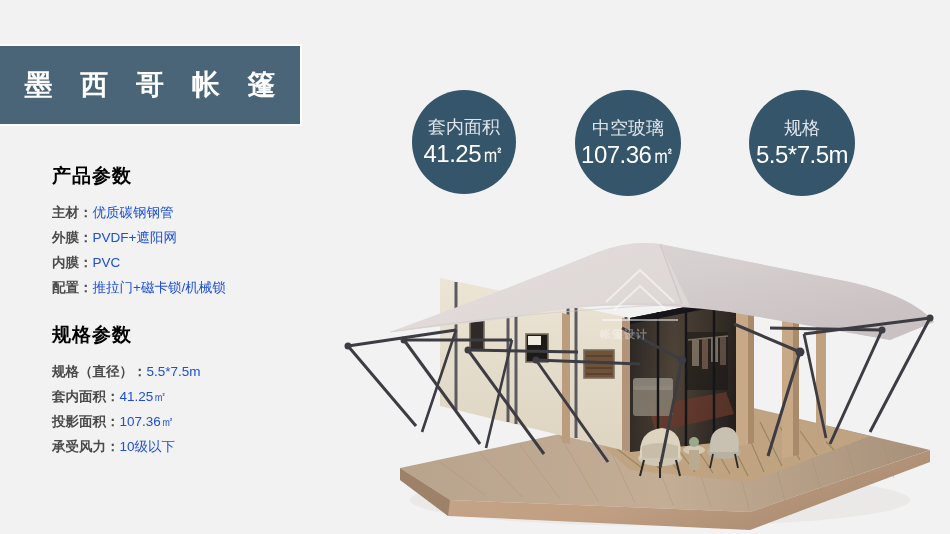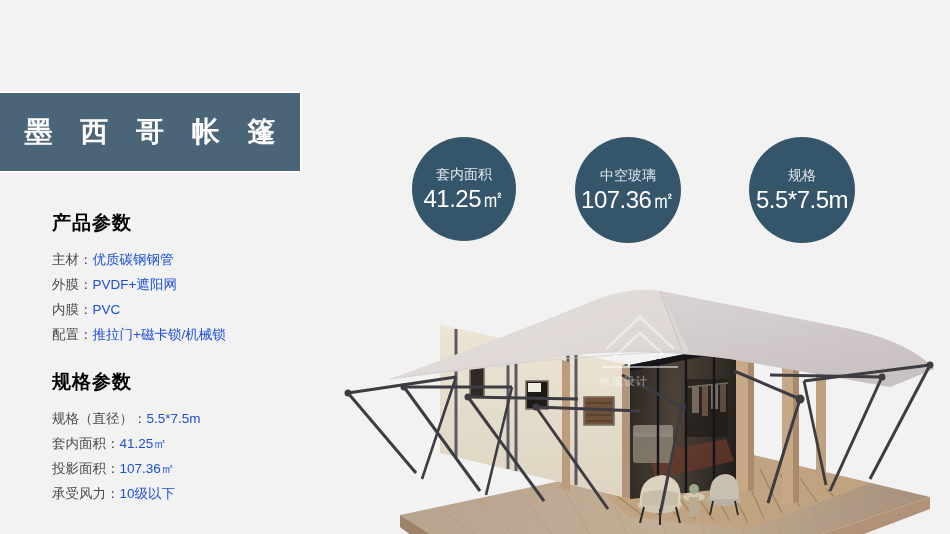--- a/index.html
+++ b/index.html
@@ -4,21 +4,21 @@
 <style>
   * { margin:0; padding:0; box-sizing:border-box; }
 
   html, body {
     width:950px; height:534px;
     background:#f2f2f2;
     font-family:"Liberation Sans", "DejaVu Sans", sans-serif;
     overflow:hidden;
   }
 
-  #page { position:relative; width:950px; height:406px; background:#f2f2f2;margin-top:47px; }
+  #page { position:relative; width:950px; height:406px; background:#f2f2f2; }
 
   
   #title-banner {
     position:absolute; left:0; top:44px;
     width:302px; height:82px;
     background:#4a6478;
     display:flex; align-items:center; justify-content:center;
     border-right:2px solid #ffffff;
     border-top:2px solid #ffffff;
     border-bottom:2px solid #ffffff;
@@ -42,38 +42,38 @@
     letter-spacing:1px;
     margin-bottom:11px;
   }
   .spec-list { list-style:none; }
   .spec-row {
     font-size:13.5px;
     line-height:25px;
     white-space:nowrap;
     color:#8a8a8a;
   }
-  .spec-row .k { font-weight:normal; color:#4a4a4a; }
+  .spec-row .k { font-weight:bold; color:#4a4a4a; }
   .spec-row .v { color:#1d4ed8; }
 
   #spec-section-2 { margin-top:22px; }
 
   
   .badge {
     position:absolute;
     border-radius:50%;
     background:#35556b;
     color:#ffffff;
     display:flex;
     flex-direction:column;
     align-items:center;
     justify-content:center;
     text-align:center;
   }
-  .badge .label { font-size:14px; color:#dfe5ea; line-height:1; margin-bottom:6px; }
+  .badge .label { font-size:18px; color:#dfe5ea; line-height:1; margin-bottom:6px; }
   .badge .value { font-size:24px; line-height:1; letter-spacing:-0.5px; white-space:nowrap; }
 
   #badge-1 { left:412px; top:90px; width:104px; height:104px; }
   #badge-2 { left:575px; top:90px; width:106px; height:106px; }
   #badge-3 { left:749px; top:90px; width:106px; height:106px; }
 
   
   #tent-illustration {
     position:absolute; left:330px; top:200px;
     width:620px; height:334px;

